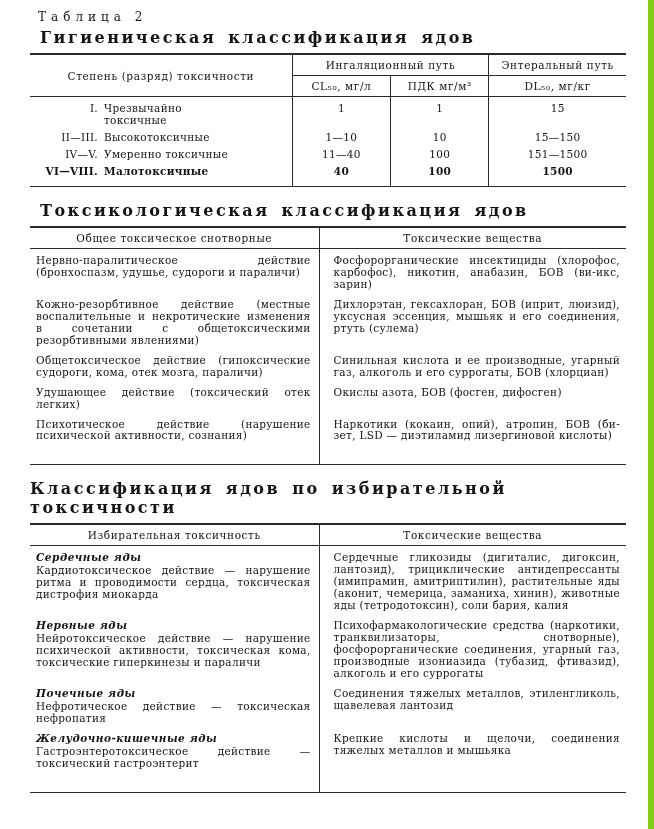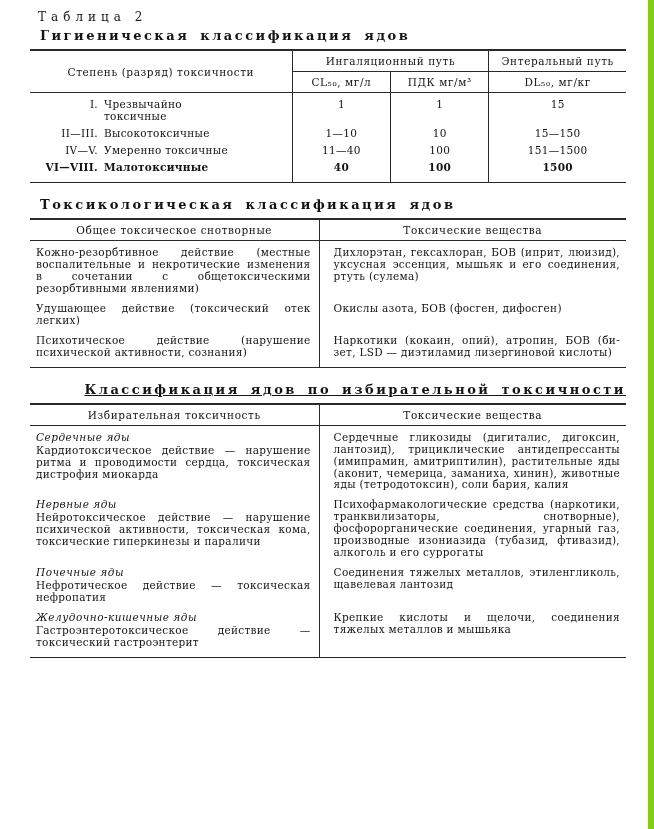--- a/index.html
+++ b/index.html
@@ -22,29 +22,28 @@
     border-right: 6px solid #84cc16;
     position: relative;
   }
   .tbl-label {
     font-size: 12px;
     letter-spacing: 5px;
     margin: 2px 0 4px 8px;
   }
   .section-title {
     font-weight: bold;
-    font-size: 13px;
+    font-size: 16px;
     letter-spacing: 2.5px;
     margin: 4px 0 6px 10px;
     word-spacing: 4px;
   }
   .section-title.centered {
-    text-align: right;
+    text-align: left;
     margin-left: 0;
-    text-decoration: underline;
   }
   table {
     width: 100%;
     border-collapse: collapse;
     table-layout: fixed;
   }
   .tbl {
     border-top: 2px solid #2a2a2a;
     border-bottom: 1.5px solid #2a2a2a;
     margin-bottom: 14px;
@@ -83,24 +82,24 @@
     box-sizing: border-box;
   }
   .deg-name {
     display: inline-block;
     max-width: 128px;
   }
   
   .cls td { text-align: justify; }
   .cls td.left-cell { padding: 6px 8px 2px 6px; }
   .cls td.right-cell { padding: 6px 6px 2px 14px; }
-  .cls tbody tr:last-child td { padding-bottom: 8px; }
+  .cls tbody tr:last-child td { padding-bottom: 22px; }
   .grp {
     font-style: italic;
-    font-weight: 400;
+    font-weight: 700;
     letter-spacing: 0.5px;
     margin-bottom: 1px;
     text-align: left;
   }
 </style>
 </head>
 <body>
 
 <div class="page">
 
@@ -183,22 +182,30 @@
       <col style="width:51.5%">
     </colgroup>
     <thead>
       <tr>
         <th>Общее токсическое снотворные</th>
         <th class="v-div">Токсические вещества</th>
       </tr>
     </thead>
     <tbody>
       <tr>
+        <td class="left-cell">Нервно-паралитическое действие (бронхоспазм, удушье, судороги и параличи)</td>
+        <td class="v-div right-cell">Фосфорорганические инсектициды (хлорофос, карбофос), никотин, анабазин, БОВ (ви-икс, зарин)</td>
+      </tr>
+      <tr>
         <td class="left-cell">Кожно-резорбтивное действие (местные воспалительные и некротические изменения в сочетании с общетоксическими резорбтивными явлениями)</td>
         <td class="v-div right-cell">Дихлорэтан, гексахлоран, БОВ (иприт, люизид), уксусная эссенция, мышьяк и его соединения, ртуть (сулема)</td>
+      </tr>
+      <tr>
+        <td class="left-cell">Общетоксическое действие (гипоксические судороги, кома, отек мозга, параличи)</td>
+        <td class="v-div right-cell">Синильная кислота и ее производные, угарный газ, алкоголь и его суррогаты, БОВ (хлорциан)</td>
       </tr>
       <tr>
         <td class="left-cell">Удушающее действие (токсический отек легких)</td>
         <td class="v-div right-cell">Окислы азота, БОВ (фосген, дифосген)</td>
       </tr>
       <tr>
         <td class="left-cell">Психотическое действие (нарушение психической активности, сознания)</td>
         <td class="v-div right-cell">Наркотики (кокаин, опий), атропин, БОВ (би-зет, LSD — диэтиламид лизергиновой кислоты)</td>
       </tr>
     </tbody>

